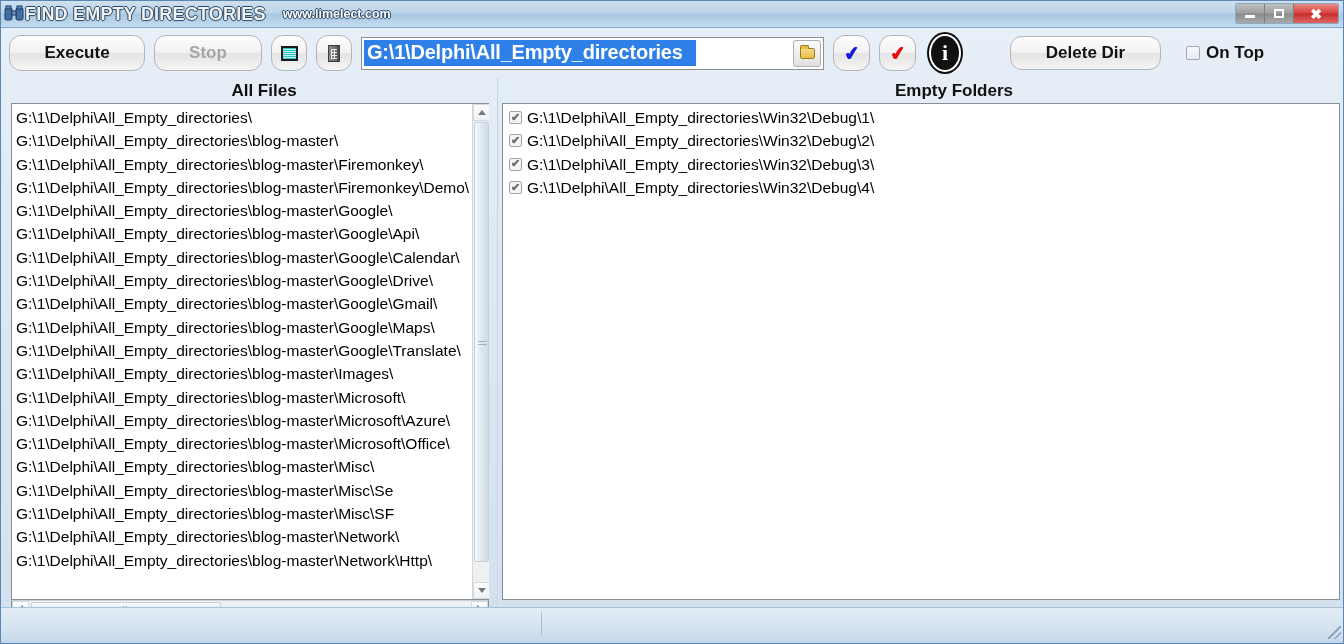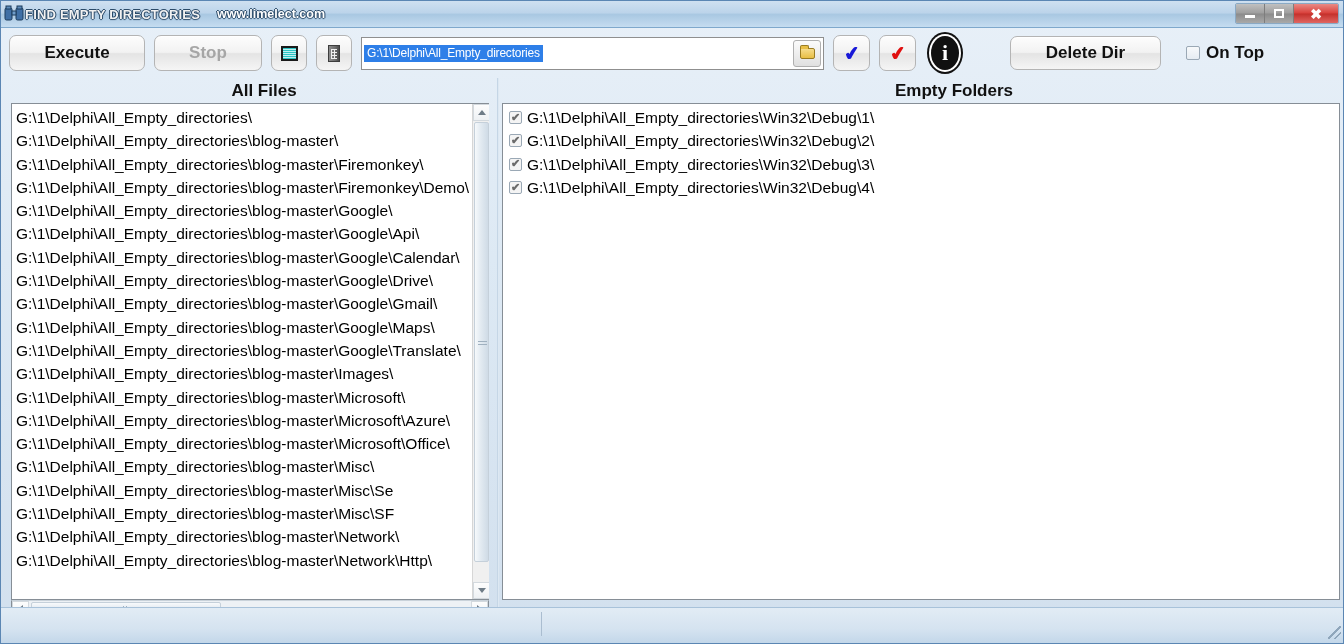--- a/index.html
+++ b/index.html
@@ -32,21 +32,21 @@
     align-items: center;
     padding-left: 3px;
   }
   .title-icon {
     width: 20px; height: 18px;
     margin-right: 1px;
     position: relative;
     flex: 0 0 auto;
   }
   .title-text {
-    font-size: 13px;
+    font-size: 18px;
     font-weight: bold;
     color: #f2f2f2;
     text-shadow: 0 1px 1px #2b4a68, 1px 0 0 #2b4a68, -1px 0 0 #2b4a68, 0 -1px 0 #2b4a68;
     letter-spacing: 0.2px;
     white-space: nowrap;
   }
   .title-url {
     font-size: 12.5px;
     font-weight: bold;
     color: #ffffff;
@@ -84,21 +84,21 @@
     position: relative;
     height: 50px;
     display: flex;
     align-items: center;
     padding: 0 8px;
     gap: 9px;
   }
   .btn {
     background: linear-gradient(180deg, #fdfdfd 0%, #f2f2f2 48%, #e4e4e4 52%, #f5f5f5 100%);
     border: 1px solid #b4b4b4;
-    border-radius: 7px;
+    border-radius: 12px;
     font-family: "Liberation Sans", sans-serif;
     font-weight: bold;
     color: #111;
     cursor: pointer;
     display: flex; align-items: center; justify-content: center;
     box-shadow: 0 1px 0 rgba(255,255,255,0.8) inset;
   }
   .btn-execute { width: 136px; height: 36px; font-size: 17px; }
   .btn-stop { width: 108px; height: 36px; font-size: 17px; color: #a6a6a6; }
   .btn-icon { width: 36px; height: 36px; }
@@ -156,25 +156,25 @@
   
   .path-wrap {
     position: relative;
     width: 463px; height: 33px;
     background: #ffffff;
     border: 1px solid #8f8f8f;
     display: flex; align-items: center;
     padding: 0 2px;
   }
   .path-text {
-    font-size: 12px;
-    font-weight: normal;
+    font-size: 20px;
+    font-weight: bold;
     color: #ffffff;
     background: #2e7fe8;
-    padding: 1px 3px 2px 3px;
+    padding: 1px 13px 2px 3px;
     white-space: nowrap;
     font-family: "Liberation Sans", sans-serif;
     letter-spacing: -0.2px;
   }
   .folder-btn {
     position: absolute;
     right: 2px; top: 2px;
     width: 28px; height: 27px;
     background: linear-gradient(180deg, #fbfbfb 0%, #eeeeee 50%, #e0e0e0 100%);
     border: 1px solid #b0b0b0;

